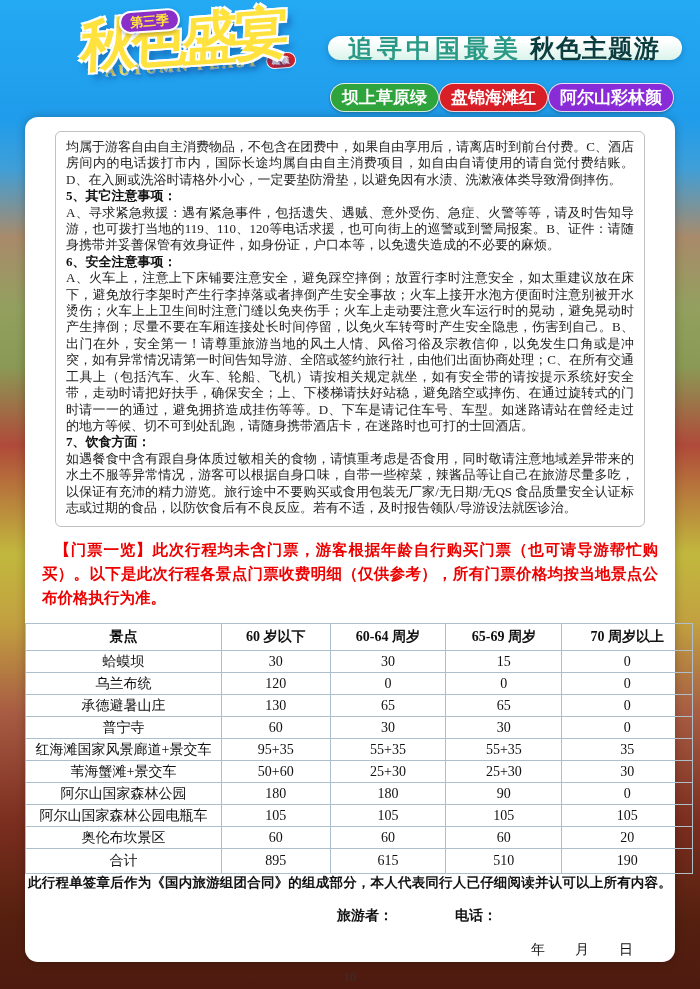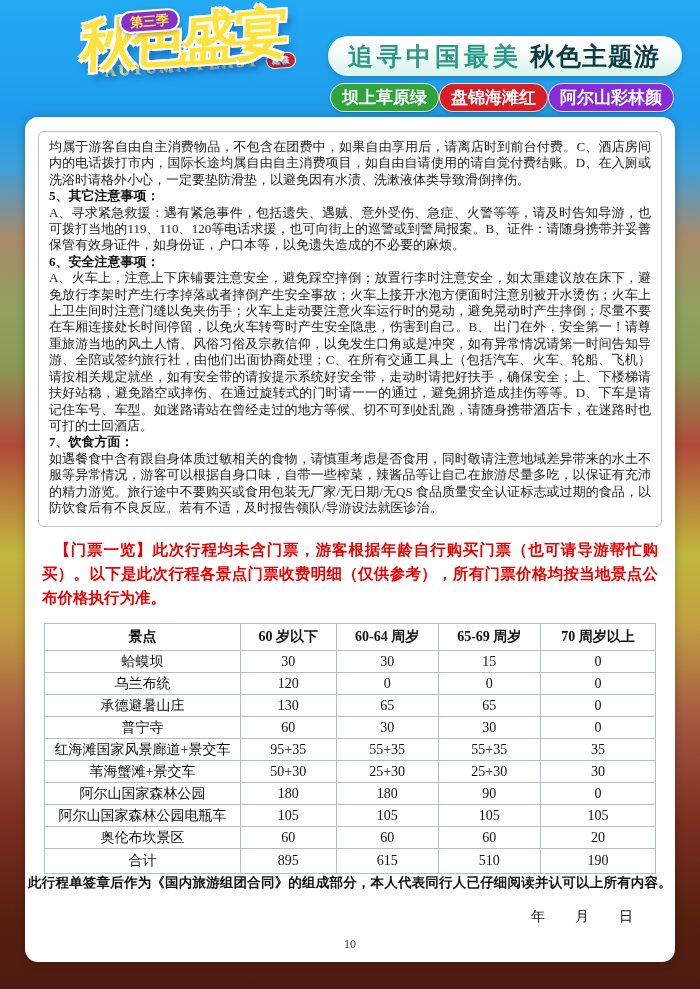--- a/index.html
+++ b/index.html
@@ -36,21 +36,21 @@
     color:#ffe23e; font-weight:700; white-space:nowrap;
     text-shadow:1px 1px 0 rgba(255,255,255,.7), 2px 3px 4px rgba(15,60,140,.5);
   }
   .stamp {
     display:inline-block; margin-left:6px; vertical-align:middle;
     background:#d6212a; border:1px solid #fff; border-radius:9px;
     color:#fff; font-size:8px; line-height:1; padding:3px 5px; letter-spacing:1px;
     font-family:"DejaVu Sans",sans-serif;
   }
   .tagline-pill {
-    position:absolute; left:328px; top:36px; height:40px;
+    position:absolute; left:328px; top:36px; height:24px;
     background:linear-gradient(180deg,#ffffff 20%,#d9f4ea 100%);
     border-radius:999px; padding:5px 22px 5px 20px;
     display:flex; align-items:center; gap:8px; white-space:nowrap;
     box-shadow:0 2px 6px rgba(0,40,90,.25);
   }
   .tagline-light {
     font-family:"Liberation Serif",serif; font-size:25px; letter-spacing:4px;
     color:#2a9a86; font-weight:600;
   }
   .tagline-bold {
@@ -65,35 +65,35 @@
     border:1px solid rgba(255,255,255,.85);
   }
 
   
   .card {
     position:absolute; left:25px; top:117px; width:650px; height:845px;
     background:#fff; border-radius:13px; box-shadow:0 0 10px rgba(0,0,0,.25);
     color:#1c1c1c;
   }
   .notes-box {
-    margin:14px 13px 0; border:1.5px solid #c2c0c1; border-radius:6px;
+    margin:14px 30px 0; border:1.5px solid #c2c0c1; border-radius:6px;
     padding:7px 10px 10px; font-size:13px; line-height:16.4px;
     text-align:justify; word-break:break-all; color:#222;
   }
   .notes-box p { text-align:justify; }
   .notes-heading { font-weight:700; color:#111; }
 
   .ticket-notice {
     margin:11px 17px 0; color:#ec0000; font-weight:700;
     font-size:15.5px; line-height:24px; text-align:justify; word-break:break-all;
     text-indent:0.8em;
   }
 
   table.ticket {
-    margin:13px auto 0; width:612px; border-collapse:collapse;
+    margin:13px auto 0; width:668px; border-collapse:collapse;
     font-size:14px; text-align:center; color:#111;
   }
   table.ticket th, table.ticket td { border:1px solid #aebfcc; padding:0 4px; }
   table.ticket th { height:27px; font-weight:700; }
   table.ticket td { height:22px; font-weight:400; }
   table.ticket td:first-child { width:196px; }
   table.ticket tfoot td { font-weight:400; height:25px; }
 
   .sign-note {
     text-align:center; font-weight:700; font-size:13.5px;
@@ -184,21 +184,21 @@
         </tr>
         <tr>
           <td>红海滩国家风景廊道+景交车</td>
           <td>95+35</td>
           <td>55+35</td>
           <td>55+35</td>
           <td>35</td>
         </tr>
         <tr>
           <td>苇海蟹滩+景交车</td>
-          <td>50+30</td>
+          <td>50+60</td>
           <td>25+30</td>
           <td>25+30</td>
           <td>30</td>
         </tr>
         <tr>
           <td>阿尔山国家森林公园</td>
           <td>180</td>
           <td>180</td>
           <td>90</td>
           <td>0</td>
@@ -224,20 +224,24 @@
           <td>895</td>
           <td>615</td>
           <td>510</td>
           <td>190</td>
         </tr>
     </tfoot>
   </table>
 
   <p class="sign-note">此行程单签章后作为《国内旅游组团合同》的组成部分，本人代表同行人已仔细阅读并认可以上所有内容。</p>
 
+  <div class="sign-line">
+    <span>旅游者：</span>
+    <span>电话：</span>
+  </div>
 
   <div class="date-line">
     <span>年</span>
     <span>月</span>
     <span>日</span>
   </div>
 
   <div class="page-number">10</div>
 </div>
 

